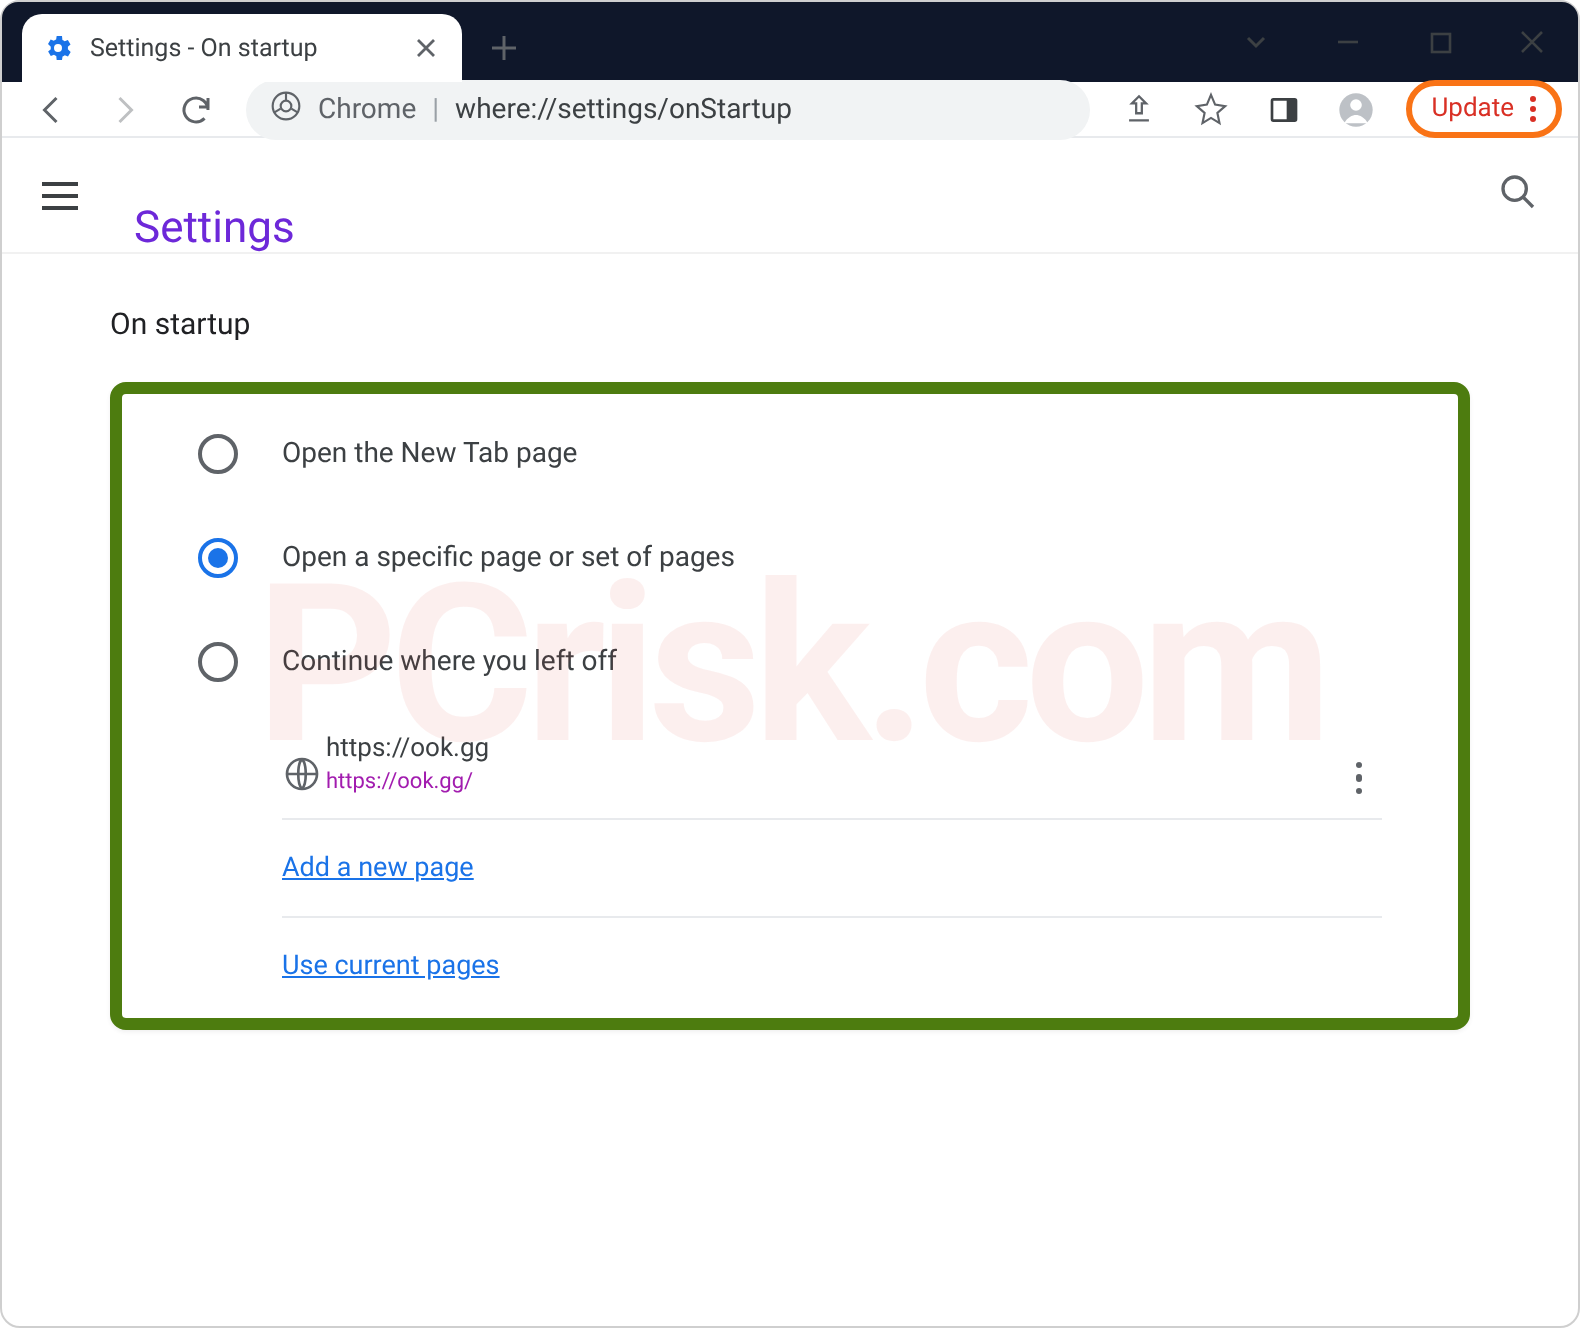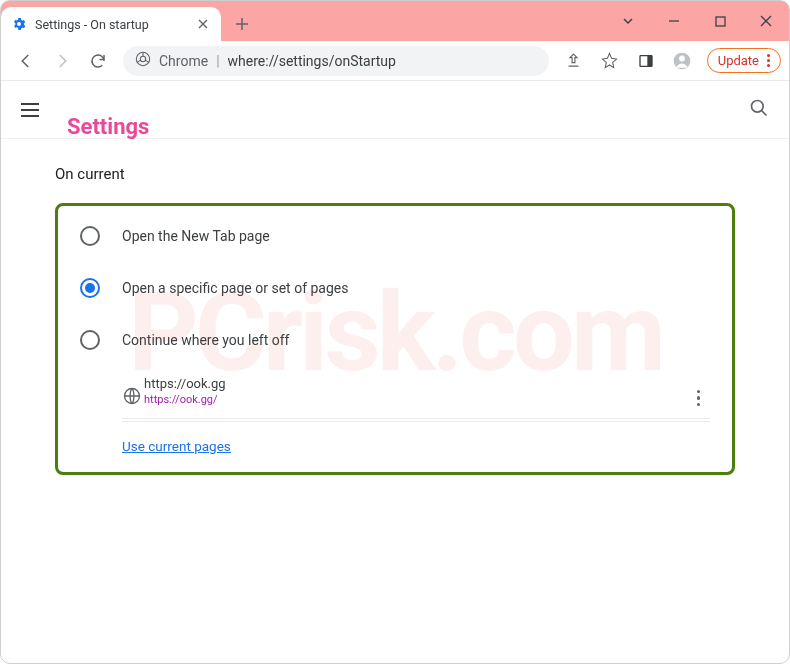--- a/index.html
+++ b/index.html
@@ -7,23 +7,24 @@
     font-family: "Segoe UI", Roboto, Arial, sans-serif;
     background: #fff;
     width: 790px;
     height: 664px;
     overflow: hidden;
     position: relative;
   }
   
   .titlebar {
     height: 40px;
-    background: #fca5a5;
+    background: #0f172a;
     display: flex;
     align-items: flex-end;
+    padding-left: 10px;
     border-radius: 8px 8px 0 0;
   }
   .tab {
     background: #fff;
     height: 34px;
     width: 220px;
     border-radius: 10px 10px 0 0;
     display: flex;
     align-items: center;
     padding: 0 10px;
@@ -36,60 +37,60 @@
   .newtab {
     width: 30px; height: 30px; display:flex; align-items:center; justify-content:center;
     color:#5f6368; margin-left:6px; margin-bottom:2px;
   }
   .window-controls {
     margin-left:auto; display:flex; align-items:center; height:40px;
   }
   .wc { width:46px; height:40px; display:flex; align-items:center; justify-content:center; color:#3c4043; }
   
   .toolbar {
-    height: 40px;
+    height: 28px;
     background: #fff;
     display:flex;
     align-items:center;
     padding: 0 8px;
     gap: 2px;
     border-bottom: 1px solid #e8eaed;
   }
   .tbtn { width:34px; height:34px; display:flex; align-items:center; justify-content:center; color:#5f6368; border-radius:50%; }
   .omnibox {
     flex:1; height:30px; background:#f1f3f4; border-radius:15px;
     display:flex; align-items:center; padding:0 12px; margin:0 6px;
     font-size:14px; color:#5f6368; gap:8px;
   }
   .omnibox .url { color:#3c4043; }
   .omnibox .label { color:#5f6368; }
   .omnibox .divider { color:#9aa0a6; }
   .update-pill {
-    display:flex; align-items:center; gap:8px; border:1px solid #f97316;
+    display:flex; align-items:center; gap:8px; border:3px solid #f97316;
     color:#d93025; padding:4px 10px; border-radius:16px; font-size:13px;
     margin-left:6px;
   }
   .update-pill .dots { display:flex; flex-direction:column; gap:2px; }
   .update-pill .dots span { width:3px; height:3px; background:#d93025; border-radius:50%; }
   
   .settings-header {
     height:58px; display:flex; align-items:center; padding:0 20px;
     border-bottom: 1px solid #f1f1f1;
   }
   .hamburger { width:24px; height:24px; margin-right:22px; display:flex; flex-direction:column; justify-content:center; gap:4px; }
   .hamburger span { height:2px; background:#3c4043; width:18px; }
-  .settings-title { font-size:22px; color:#ec4899; font-weight:700;margin-top:34px; }
+  .settings-title { font-size:22px; color:#6d28d9; font-weight:400;margin-top:34px; }
   .search-ic { margin-left:auto; color:#5f6368; }
   
   .content { padding: 26px 54px; }
   .section-title { font-size:15px; color:#202124; margin-bottom:20px; }
   .card {
-    border:3px solid #4d7c0f; border-radius:8px; background:#fff;
+    border:6px solid #4d7c0f; border-radius:8px; background:#fff;
     box-shadow: 0 1px 2px rgba(60,64,67,0.08);
-    padding: 4px 0;
+    padding: 4px 16px;
   }
   .radio-row {
     display:flex; align-items:center; padding:16px 22px; font-size:14px; color:#3c4043;
     gap:22px;
   }
   .radio { width:20px; height:20px; border:2px solid #5f6368; border-radius:50%; position:relative; flex-shrink:0; }
   .radio.selected { border-color:#1a73e8; }
   .radio.selected::after { content:''; position:absolute; inset:3px; background:#1a73e8; border-radius:50%; }
   .page-row {
     display:flex; align-items:flex-end; padding:10px 22px 10px 64px; gap:2px;
@@ -235,21 +236,21 @@
     <div class="settings-title">Settings</div>
     <div class="search-ic">
       <svg width="20" height="20" viewBox="0 0 24 24">
           <circle cx="10" cy="10" r="7" stroke="#5f6368" stroke-width="2" fill="none"></circle>
           <path d="M15 15l6 6" stroke="#5f6368" stroke-width="2"></path>
         </svg>
     </div>
   </div>
 
   <div class="content">
-    <div class="section-title">On current</div>
+    <div class="section-title">On startup</div>
     <div class="card">
 
       <div class="radio-row">
         <div class="radio"></div>
         <span>Open the New Tab page</span>
       </div>
 
       <div class="radio-row">
         <div class="radio selected"></div>
         <span>Open a specific page or set of pages</span>
@@ -273,20 +274,23 @@
         </div>
         <div class="more">
             <span></span>
             <span></span>
             <span></span>
           </div>
       </div>
 
       <div class="sep"></div>
 
+      <div class="link-row">
+        <a>Add a new page</a>
+      </div>
 
       <div class="sep2"></div>
 
       <div class="link-row">
         <a>Use current pages</a>
       </div>
 
     </div>
   </div>
 

